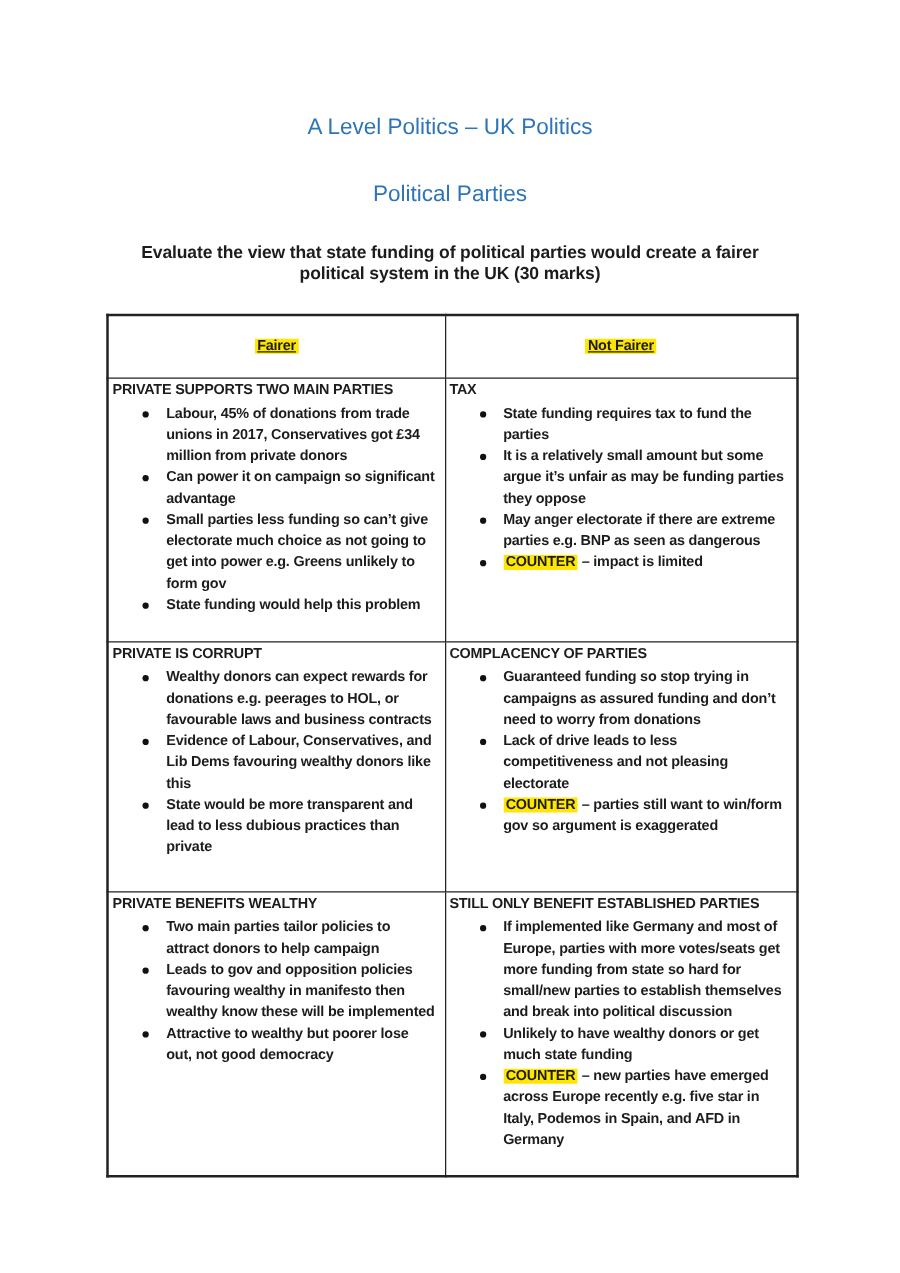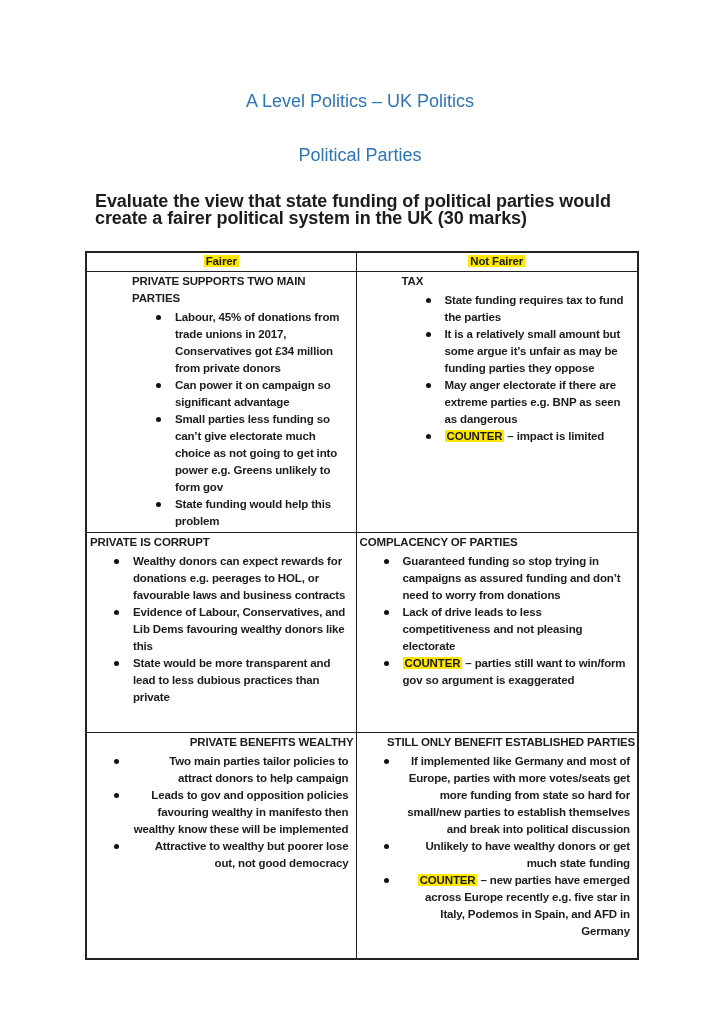--- a/index.html
+++ b/index.html
@@ -27,21 +27,22 @@
     text-align: center;
     color: var(--blue);
     font-size: 18px;
     font-weight: 400;
     line-height: 21px;
   }
   .topic-title { margin-top: 33px; }
   .question {
     margin: 27px auto 0 auto;
     max-width: 530px;
-    font-size: 18px;
+    text-align: center;
+    font-size: 14px;
     font-weight: 700;
     line-height: 17px;
     letter-spacing: -0.1px;
   }
   table.args-table {
     margin: 24px 0 0 85px;
     width: 552px;
     border-collapse: collapse;
     table-layout: fixed;
     border: 2px solid var(--line);
@@ -54,22 +55,23 @@
   .args-table col.c-right { width: 282px; }
   .args-table th, .args-table td {
     border: 1px solid var(--line);
     vertical-align: top;
     text-align: left;
   }
   .args-table thead th {
     height: 19px;
     text-align: center;
     font-weight: 700;
-    padding: 0;
+    padding: 16px;
     vertical-align: middle;
+    text-decoration: underline;
   }
   .hl {
     background: var(--hl);
     padding: 0 2px;
   }
   .cell-heading {
     padding: 1px 2px 0 3px;
     font-weight: 700;
   }
   .args-table ul {
@@ -85,23 +87,23 @@
   .args-table li::before {
     content: "";
     position: absolute;
     left: 25px;
     top: 6px;
     width: 5px;
     height: 5px;
     border-radius: 50%;
     background: #111;
   }
-  tbody tr:nth-child(1) td { height: 211px; padding-left: 42px; }
+  tbody tr:nth-child(1) td { height: 211px; }
   tbody tr:nth-child(2) td { height: 200px; }
-  tbody tr:nth-child(3) td { height: 227px; text-align: right; }
+  tbody tr:nth-child(3) td { height: 227px; }
   tbody tr:nth-child(4) td { height: 21px; }
 </style>
 </head>
 <body>
 
 <div class="page">
   <div class="doc-title course-title">A Level Politics – UK Politics</div>
 
   <div class="doc-title topic-title">Political Parties</div>
 

